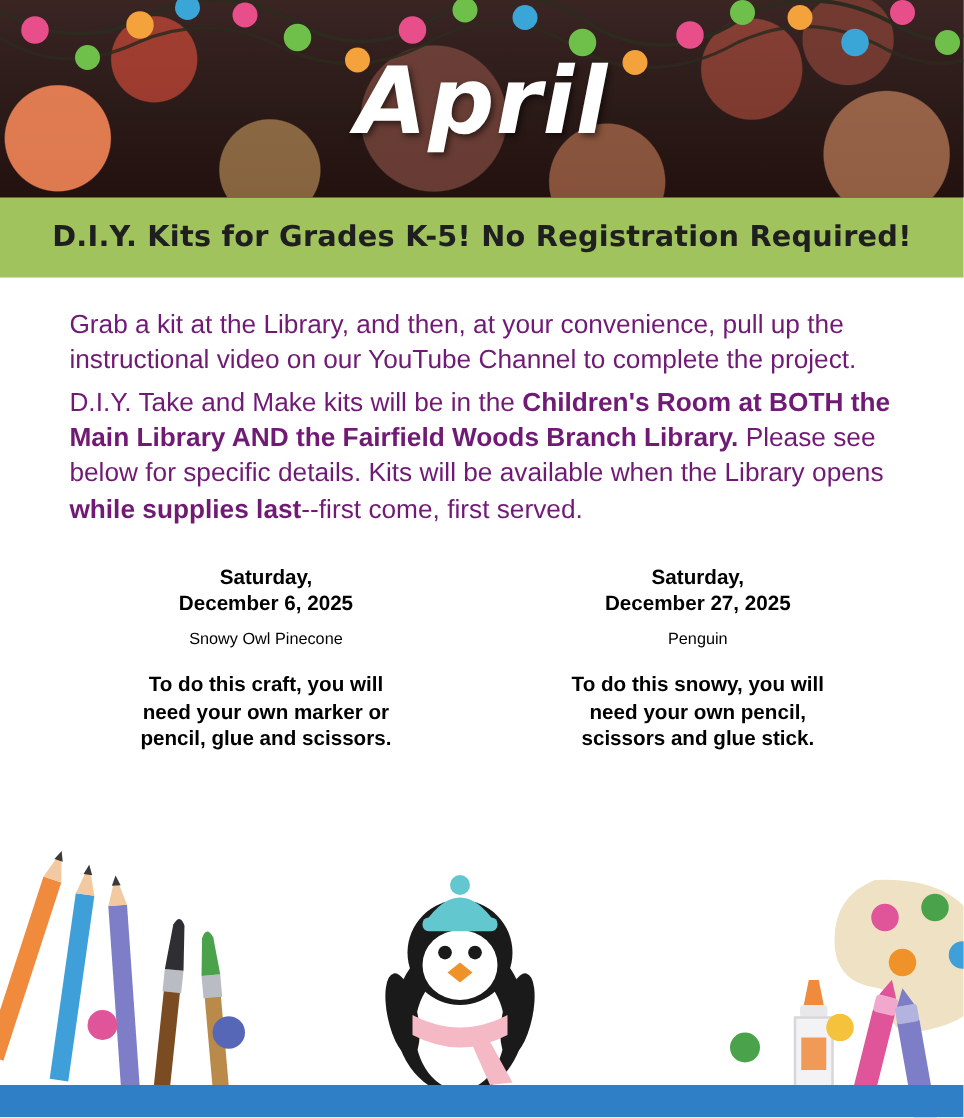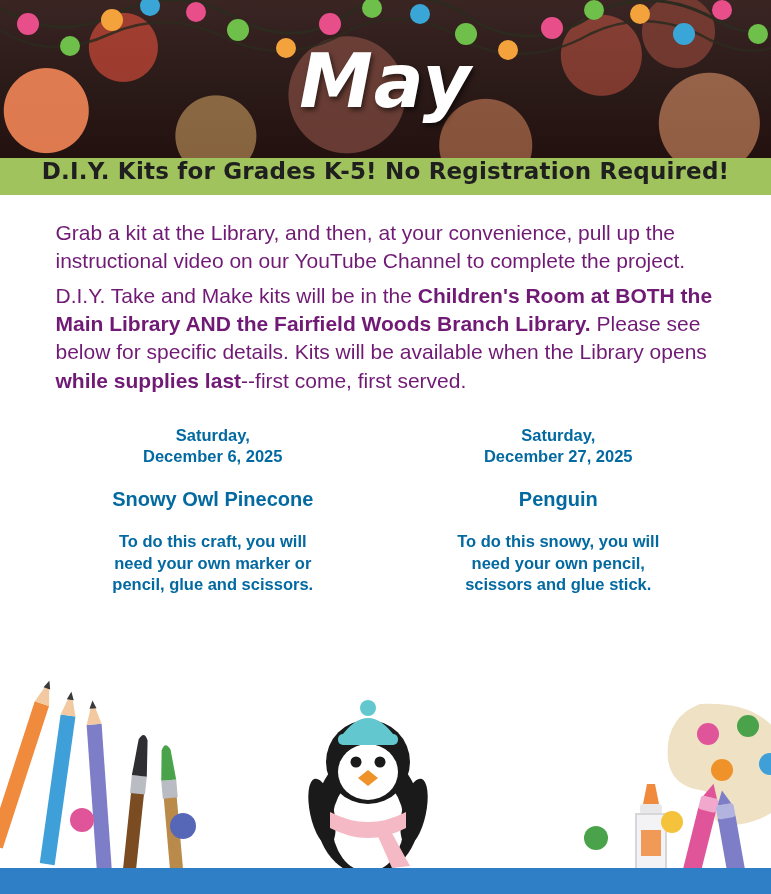--- a/index.html
+++ b/index.html
@@ -52,24 +52,24 @@
     font-style: italic;
     font-weight: bold;
     color: #ffffff;
     letter-spacing: 1px;
     text-shadow: 2px 3px 5px rgba(0,0,0,0.55);
   }
 
   
   .green-bar {
     width: 771px;
-    height: 37px;
+    height: 64px;
     background: #a0c35d;
     display: flex;
-    align-items: flex-start;
+    align-items: center;
     justify-content: center;
     box-sizing: border-box;
   }
   .green-bar-text {
     font-family: "DejaVu Sans", sans-serif;
     font-size: 23px;
     font-weight: bold;
     color: #1f1f1f;
     letter-spacing: 0.2px;
     white-space: nowrap;
@@ -92,32 +92,32 @@
   .columns {
     margin-top: 30px;
     display: flex;
     width: 771px;
     box-sizing: border-box;
     padding: 0 40px;
   }
   .col {
     flex: 1 1 50%;
     text-align: center;
-    color: #0369a1;
+    color: #000000;
   }
   .col .date {
     font-size: 16.5px;
     font-weight: bold;
     line-height: 1.25;
     white-space: pre-line;
   }
   .col .craft {
-    margin-top: 22px;
-    font-size: 20px;
-    font-weight: bold;
+    margin-top: 10px;
+    font-size: 13px;
+    font-weight: normal;
   }
   .col .desc {
     margin-top: 18px;
     font-size: 16.5px;
     line-height: 1.3;
     width: 230px;
     margin-left: auto;
     margin-right: auto;
   }
   .col .supplies {
@@ -164,21 +164,21 @@
       <circle cx="508" cy="50" r="10" fill="#f4a23b"></circle>
       <circle cx="552" cy="28" r="11" fill="#e84f8a"></circle>
       <circle cx="594" cy="10" r="10" fill="#6fc04a"></circle>
       <circle cx="640" cy="14" r="10" fill="#f4a23b"></circle>
       <circle cx="684" cy="34" r="11" fill="#3aa6d8"></circle>
       <circle cx="722" cy="10" r="10" fill="#e84f8a"></circle>
       <circle cx="758" cy="34" r="10" fill="#6fc04a"></circle>
     </g>
   </svg>
 
-  <div class="month-title">May</div>
+  <div class="month-title">April</div>
 </div>
 
 <div class="green-bar">
   <span class="green-bar-text">D.I.Y. Kits for Grades K-5! No Registration Required!</span>
 </div>
 
 <div class="intro">
   <p>Grab a kit at the Library, and then, at your convenience, pull up the instructional video on our YouTube Channel to complete the project.</p>
   <p class="para2">
     <span>D.I.Y. Take and Make kits will be in the </span><span class="bold">Children's Room at BOTH the Main Library AND the Fairfield Woods Branch Library.</span><span> Please see below for specific details. Kits will be available when the Library opens </span><span class="bold">while supplies last</span><span>--first come, first served.</span>

